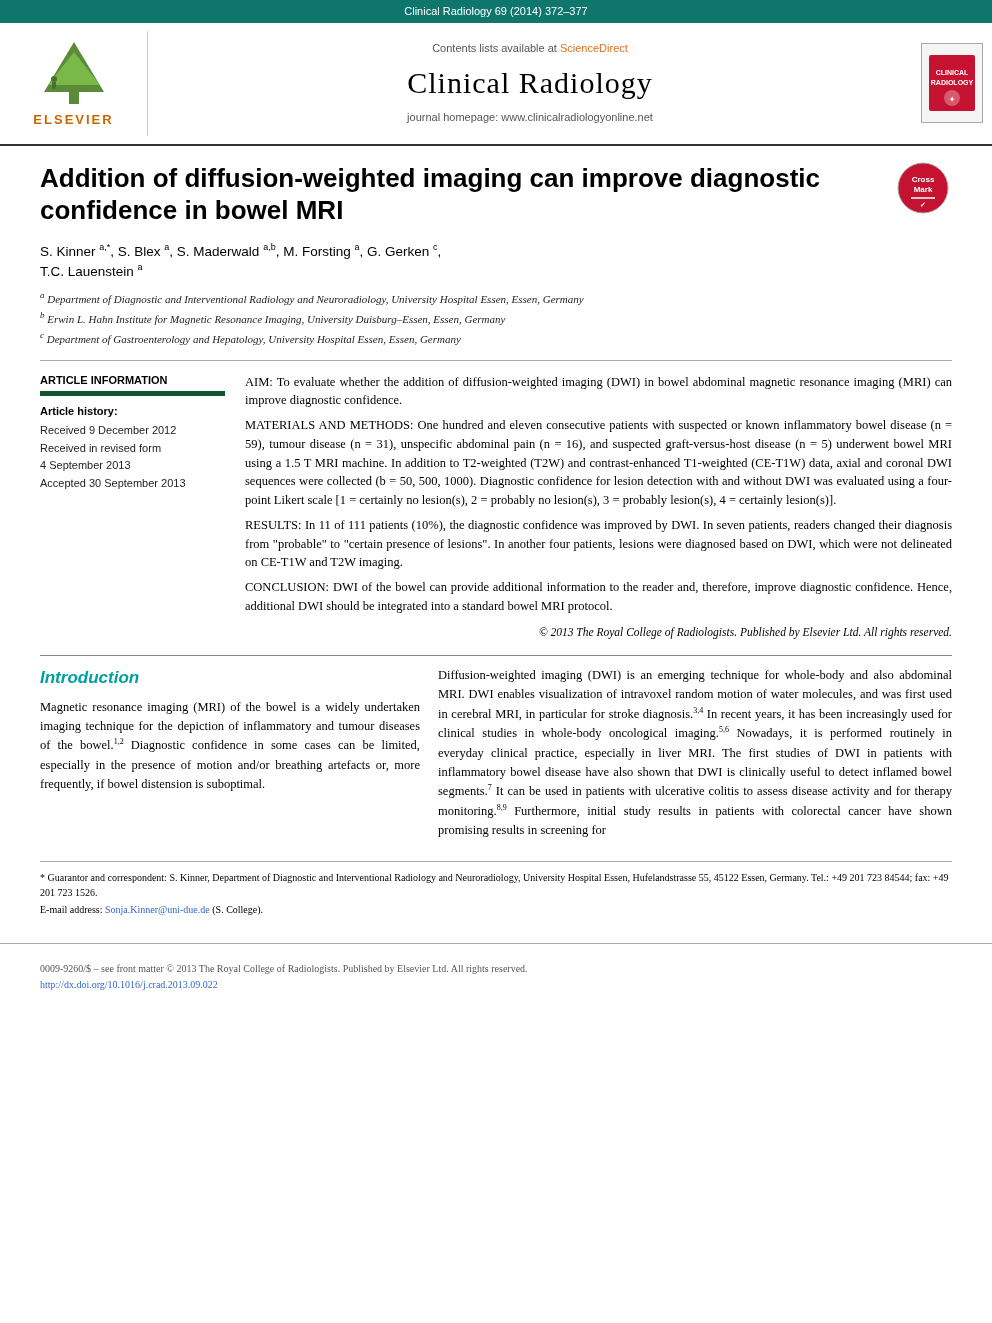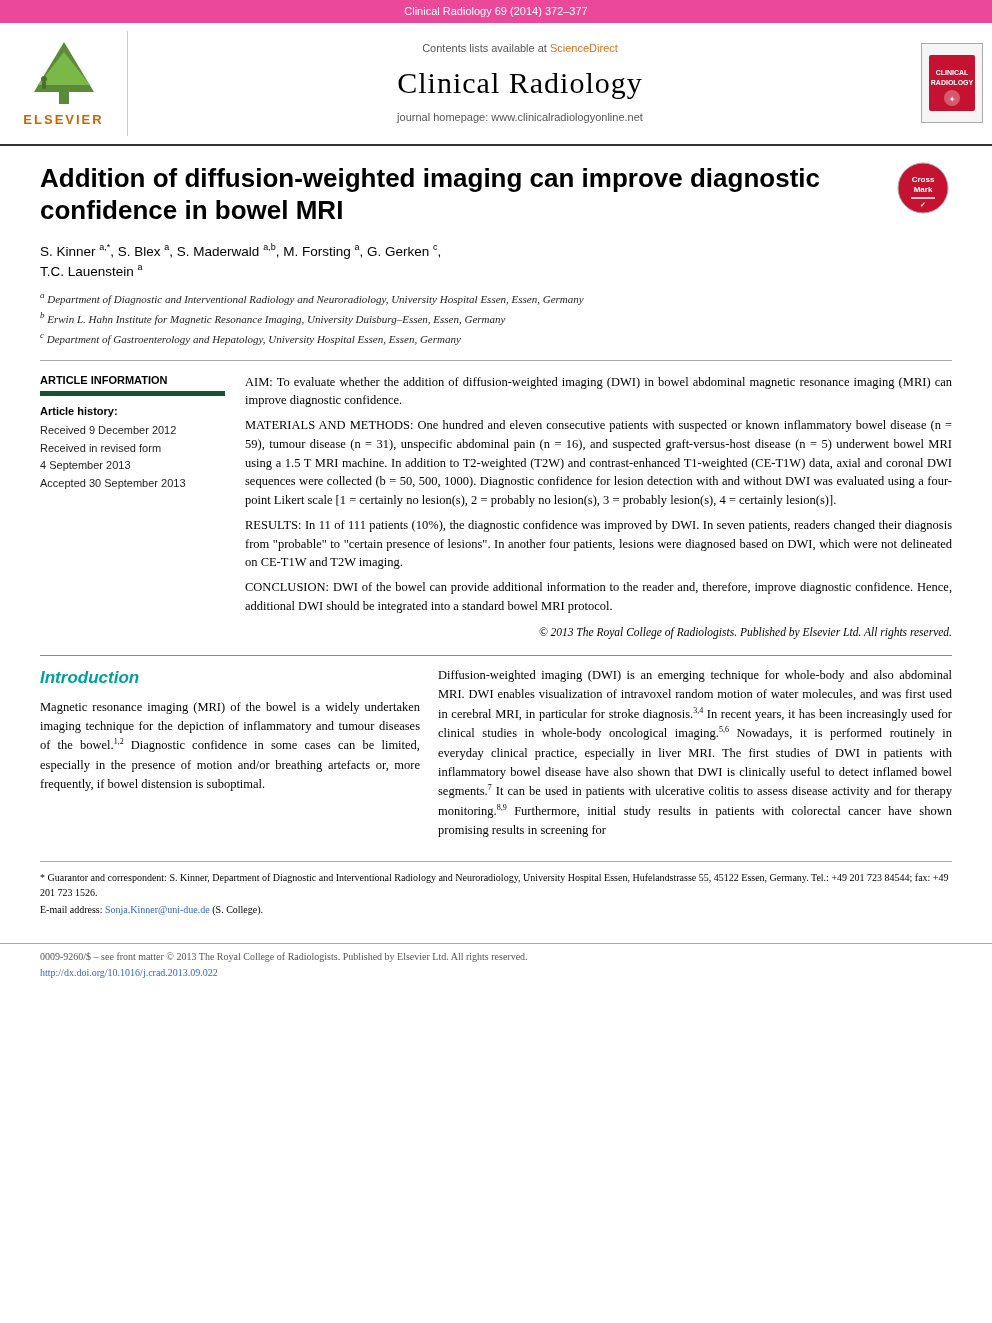--- a/index.html
+++ b/index.html
@@ -6,35 +6,35 @@
     body {
       font-family: 'Times New Roman', Times, serif;
       background: #fff;
       color: #000;
       width: 992px;
       min-height: 1323px;
       font-size: 13px;
       line-height: 1.4;
     }
     .top-bar {
-      background: #ec4899;
+      background: #0f766e;
       text-align: center;
       color: #fff;
       font-size: 11px;
       padding: 4px 4px;
       font-family: Arial, sans-serif;
     }
     .journal-header {
       display: flex;
       align-items: stretch;
       border-bottom: 2px solid #333;
       padding: 8px 0;
     }
     .elsevier-logo {
-      width: 128px;
+      width: 148px;
       display: flex;
       flex-direction: column;
       align-items: center;
       justify-content: center;
       padding: 6px 16px;
       border-right: 1px solid #ccc;
       flex-shrink: 0;
     }
     .elsevier-tree {
       width: 80px;
@@ -245,21 +245,21 @@
       line-height: 1.5;
       color: #000;
     }
     .footnote-link {
       color: #3366cc;
       text-decoration: none;
     }
     .bottom-bar {
       border-top: 1px solid #aaa;
       margin-top: 10px;
-      padding: 6px 40px;
+      padding: 18px 40px;
       font-size: 10px;
       color: #555;
       display: flex;
       flex-direction: column;
       gap: 2px;
     }
     .bottom-link {
       color: #3366cc;
       text-decoration: none;
     }

